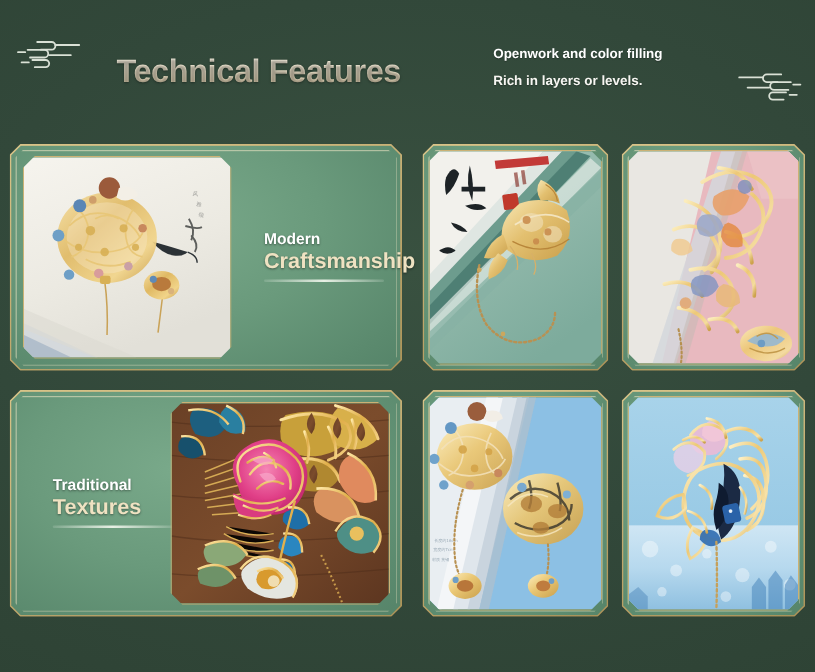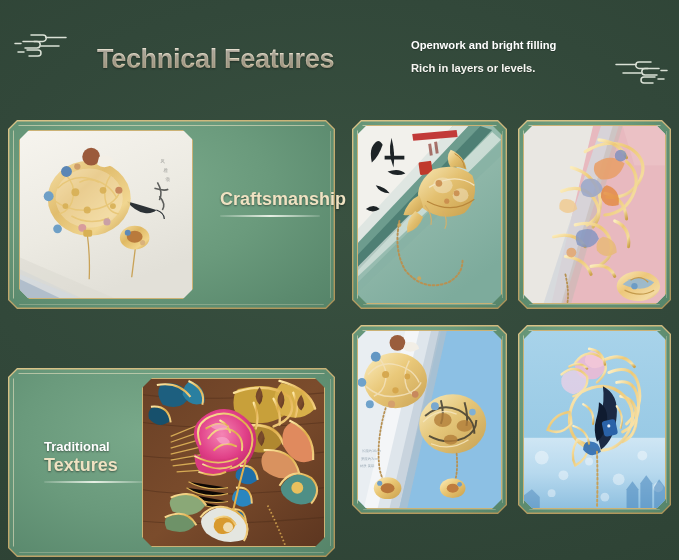--- a/index.html
+++ b/index.html
@@ -108,21 +108,21 @@
           <path d="M29 16 h18"></path>
           <path d="M15 20 h11 a3 3 0 0 1 0 6 h-9"></path>
           <path d="M6 22 h6"></path>
         </g>
       </svg>
     </div>
 
     <div class="title">Technical Features</div>
 
     <div class="blurb">
-      <div class="bl-1">Openwork and bright filling</div>
+      <div class="bl-1">Openwork and color filling</div>
       <div class="bl-2">Rich in layers or levels.</div>
     </div>
 
     <div class="cloud right">
       <svg viewBox="0 0 62 34">
         <g fill="none" stroke="#e9efe4" stroke-width="1.5" stroke-linecap="round">
           <path d="M19 5 h12 a3.2 3.2 0 0 1 0 6.4 h-9"></path>
           <path d="M34 7.5 h20"></path>
           <path d="M11 11.5 h14 a3.2 3.2 0 0 1 0 6.4 h-12"></path>
           <path d="M3 13.5 h6"></path>
@@ -215,20 +215,21 @@
           <g transform="translate(104,96)">
             <ellipse cx="12" cy="12" rx="15" ry="12" fill="url(#g1)"></ellipse>
             <ellipse cx="12" cy="11" rx="8" ry="6" fill="#b97a3c"></ellipse>
             <circle cx="5" cy="7" r="3" fill="#5f8ab6"></circle>
             <circle cx="20" cy="17" r="2.6" fill="#d9b27c"></circle>
           </g>
         </svg>
       </div>
 
       <div class="label" style="left:212px; top:70px;">
+        <div class="l1">Modern</div>
         <div class="l2">Craftsmanship</div>
         <div class="rule"></div>
       </div>
     </div>
 
     <div class="card" style="left:352px; top:8px; width:155px; height:189px;">
       <div class="frame"></div>
       <div class="inner"></div>
       <div class="hair"></div>
       <div class="photo" style="left:5px; top:5px; width:145px; height:179px;">
@@ -359,21 +360,21 @@
             <g stroke="#c39a4c" stroke-width="1.2" fill="none">
               <path d="M6 20 q16 8 30 0"></path>
                 <path d="M12 10 q10 -6 18 2"></path>
             </g>
             <circle cx="16" cy="16" r="3.2" fill="#6d9cc4"></circle>
           </g>
         </svg>
       </div>
     </div>
 
-    <div class="card" style="left:8px; top:213px; width:327px; height:189px;margin-top:43px;">
+    <div class="card" style="left:8px; top:213px; width:327px; height:189px;">
       <div class="frame"></div>
       <div class="inner"></div>
       <div class="hair"></div>
 
       <div class="label" style="left:36px; top:70px;">
         <div class="l1">Traditional</div>
         <div class="l2">Textures</div>
         <div class="rule"></div>
       </div>
 

